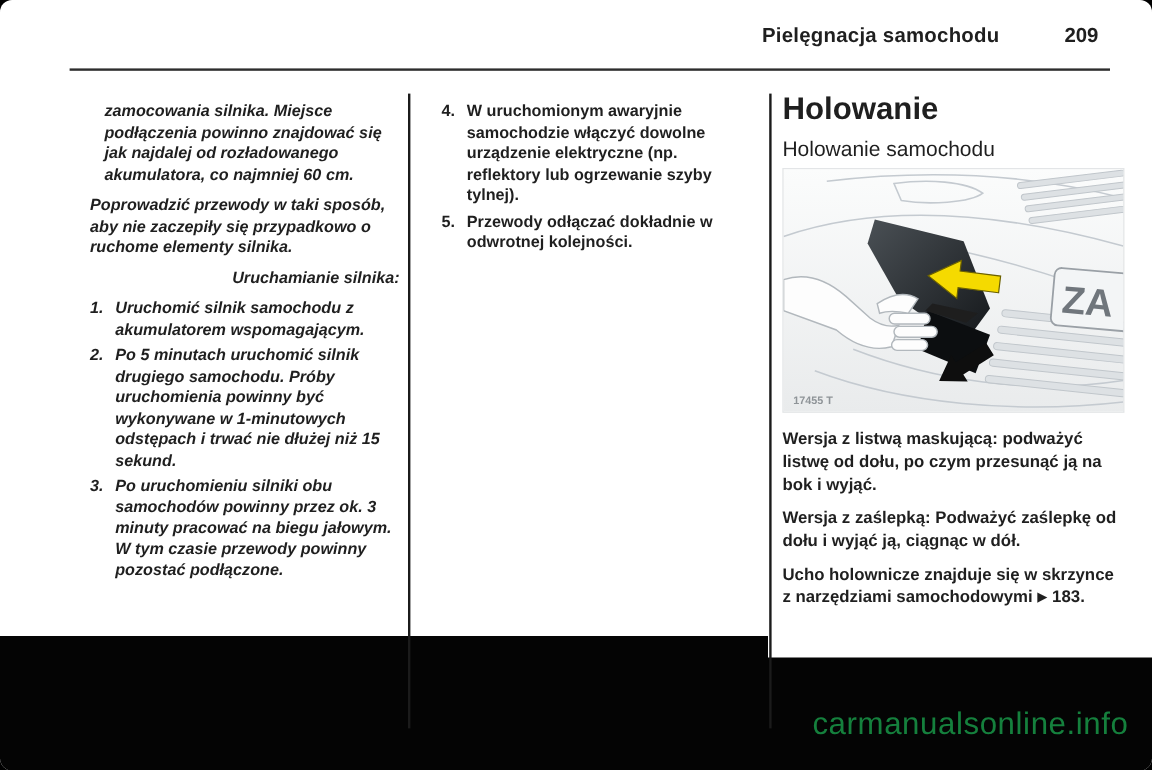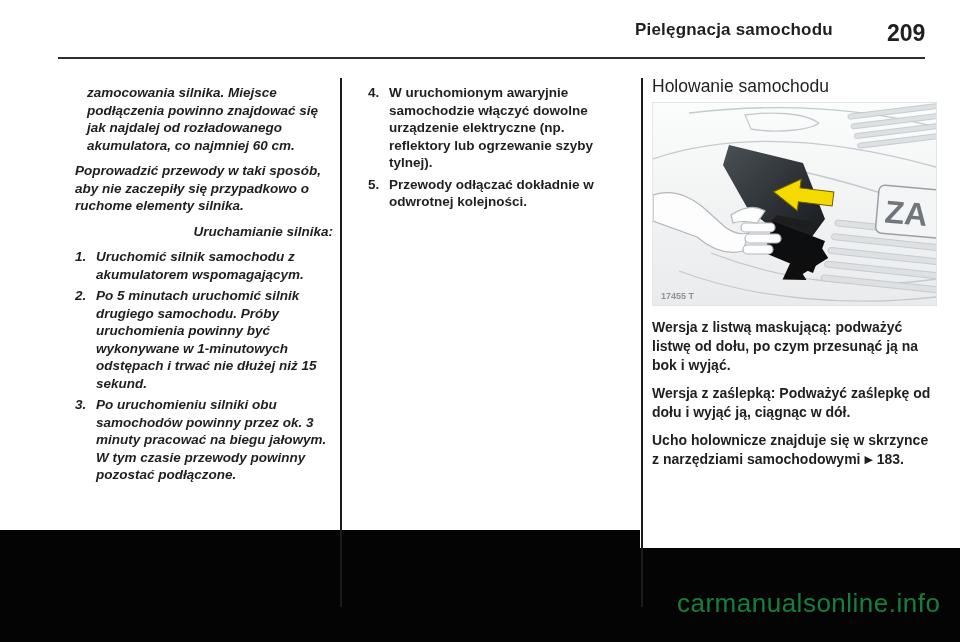--- a/index.html
+++ b/index.html
@@ -2,34 +2,35 @@
 <html><head>
 <meta charset="utf-8">
 <style>
   * { box-sizing: border-box; margin: 0; padding: 0; }
   html, body { width: 960px; height: 642px; background: #000; }
   .canvas {
     position: relative; width: 960px; height: 642px;
     background: #ffffff; overflow: hidden;
     font-family: "Liberation Sans", "DejaVu Sans", sans-serif;
     color: #1f1f1f;
+    border-radius: 10px;
   }
   
   .black-band {
     position: absolute; left: 0; top: 0; width: 960px; height: 642px;
     background: #040404; z-index: 2;
     clip-path: polygon(0 530px, 640px 530px, 640px 548px, 960px 548px, 960px 642px, 0 642px);
   }
   .header-title {
     position: absolute; left: 635px; top: 20px;
     font-size: 17px; font-weight: 700; letter-spacing: .2px;
   }
   .page-number {
     position: absolute; left: 887px; top: 20px;
-    font-size: 23px; font-weight: 700;
+    font-size: 17px; font-weight: 700;
   }
   .header-rule {
     position: absolute; left: 58px; top: 57px; width: 867px; height: 2px;
     background: #2d2d2d;
   }
   .col-divider {
     position: absolute; top: 78px; width: 2px; height: 529px;
     background: #1b1b1b; z-index: 3;
   }
   .divider-1 { left: 340px; }
@@ -100,20 +101,21 @@
       <span class="num">4.</span>
       <span class="txt">W uruchomionym awaryjnie samochodzie włączyć dowolne urządzenie elektryczne (np. reflektory lub ogrzewanie szyby tylnej).</span>
     </div>
     <div class="step">
       <span class="num">5.</span>
       <span class="txt">Przewody odłączać dokładnie w odwrotnej kolejności.</span>
     </div>
   </div>
 
   <div class="col col-3">
+    <div class="chapter-title">Holowanie</div>
     <div class="section-title">Holowanie samochodu</div>
 
     <figure class="tow-figure">
       <svg width="283" height="202" viewBox="0 0 283 202">
         <defs>
           <linearGradient id="bgGrad" x1="0" y1="0" x2="0" y2="1">
             <stop offset="0" stop-color="#fbfcfc"></stop>
               <stop offset="1" stop-color="#e9ebec"></stop>
           </linearGradient>
           <linearGradient id="coverGrad" x1="0" y1="0" x2="1" y2="1">

